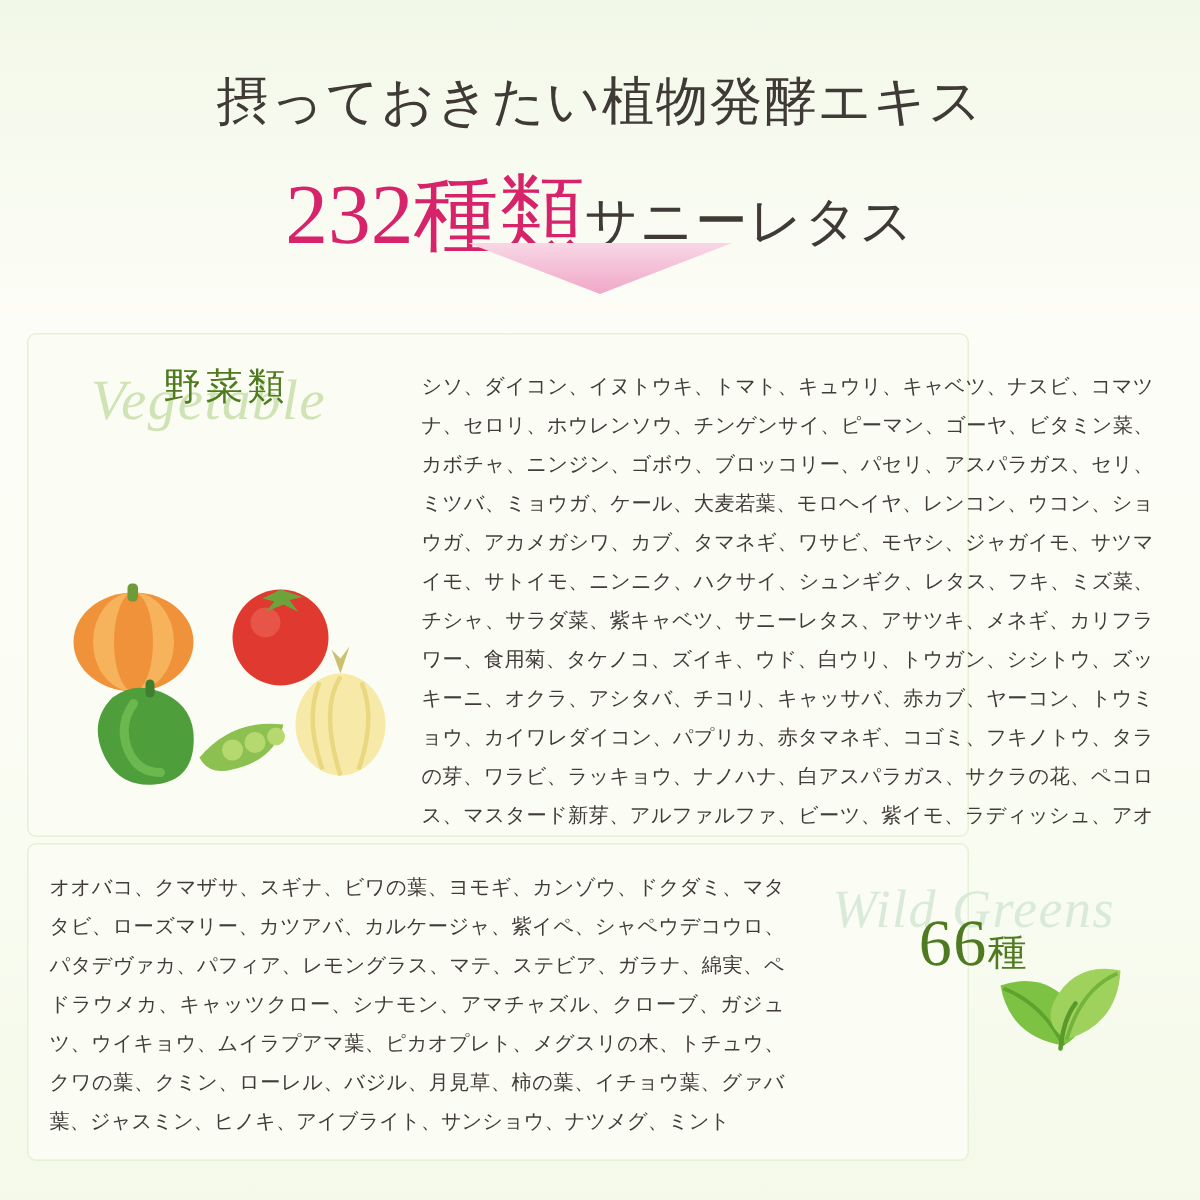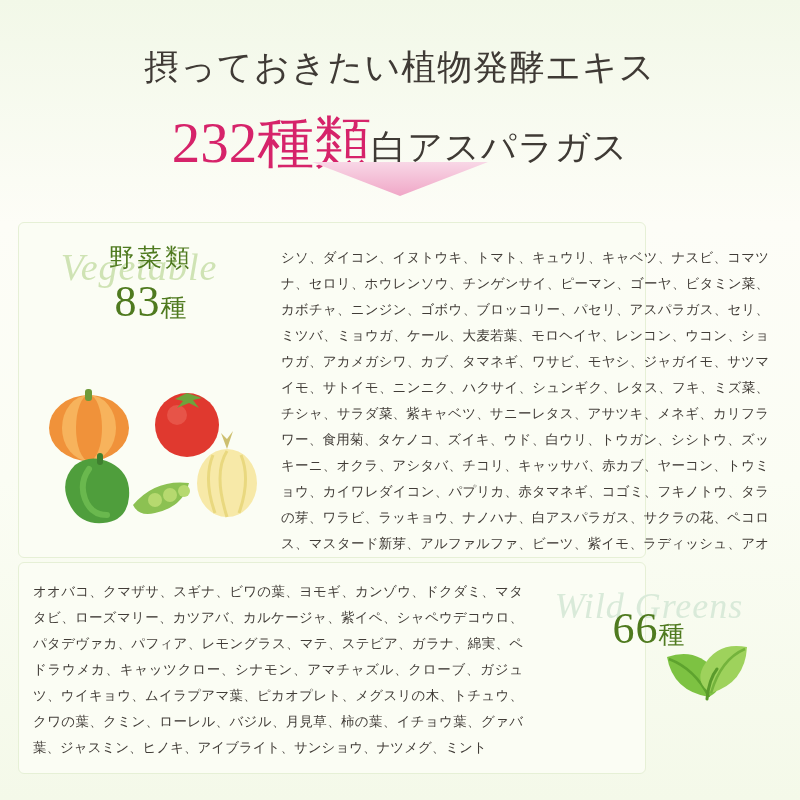--- a/index.html
+++ b/index.html
@@ -164,30 +164,29 @@
     height: 120px;
   }
 </style>
 </head>
 <body>
 
 <div class="page">
 
   <div class="header">
     <div class="headline-1">摂っておきたい植物発酵エキス</div>
-    <div class="headline-2"><span class="accent">232種類</span><span>白アスパラガス</span></div>
+    <div class="headline-2"><span class="accent">232種類</span><span>サニーレタス</span></div>
   </div>
   <div class="arrow"></div>
 
   <div class="panel panel-veg">
 
     <div class="label-script label-script-veg">Vegetable</div>
     <div class="label-block label-veg">
       <div class="label-title">野菜類</div>
-      <div class="label-count"><span>83</span><span class="unit">種</span></div>
     </div>
 
     <svg class="veg-art" viewBox="0 0 230 160">
 
       <g>
         <ellipse cx="52" cy="55" rx="40" ry="33" fill="#f0923a"></ellipse>
         <ellipse cx="52" cy="55" rx="27" ry="33" fill="#f7b35c"></ellipse>
         <ellipse cx="52" cy="55" rx="13" ry="33" fill="#f0923a"></ellipse>
         <rect x="48" y="16" width="7" height="12" rx="3" fill="#6e9a3a"></rect>
       </g>

